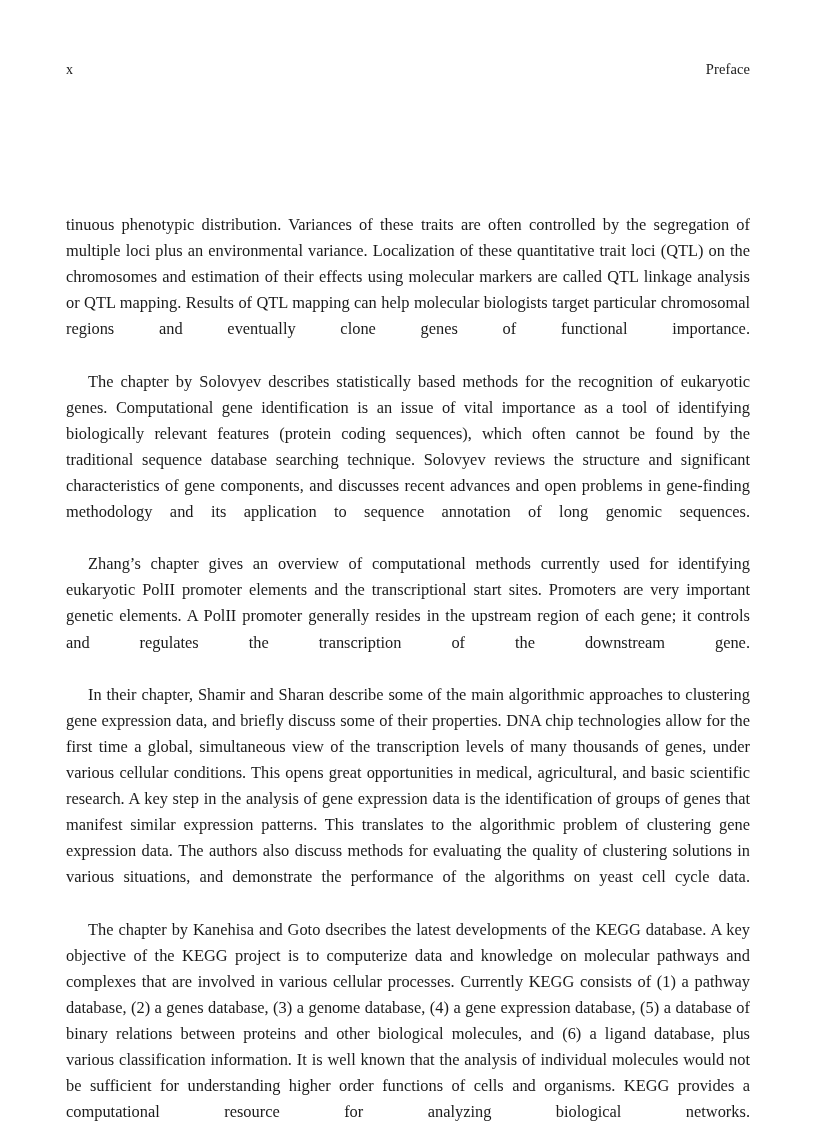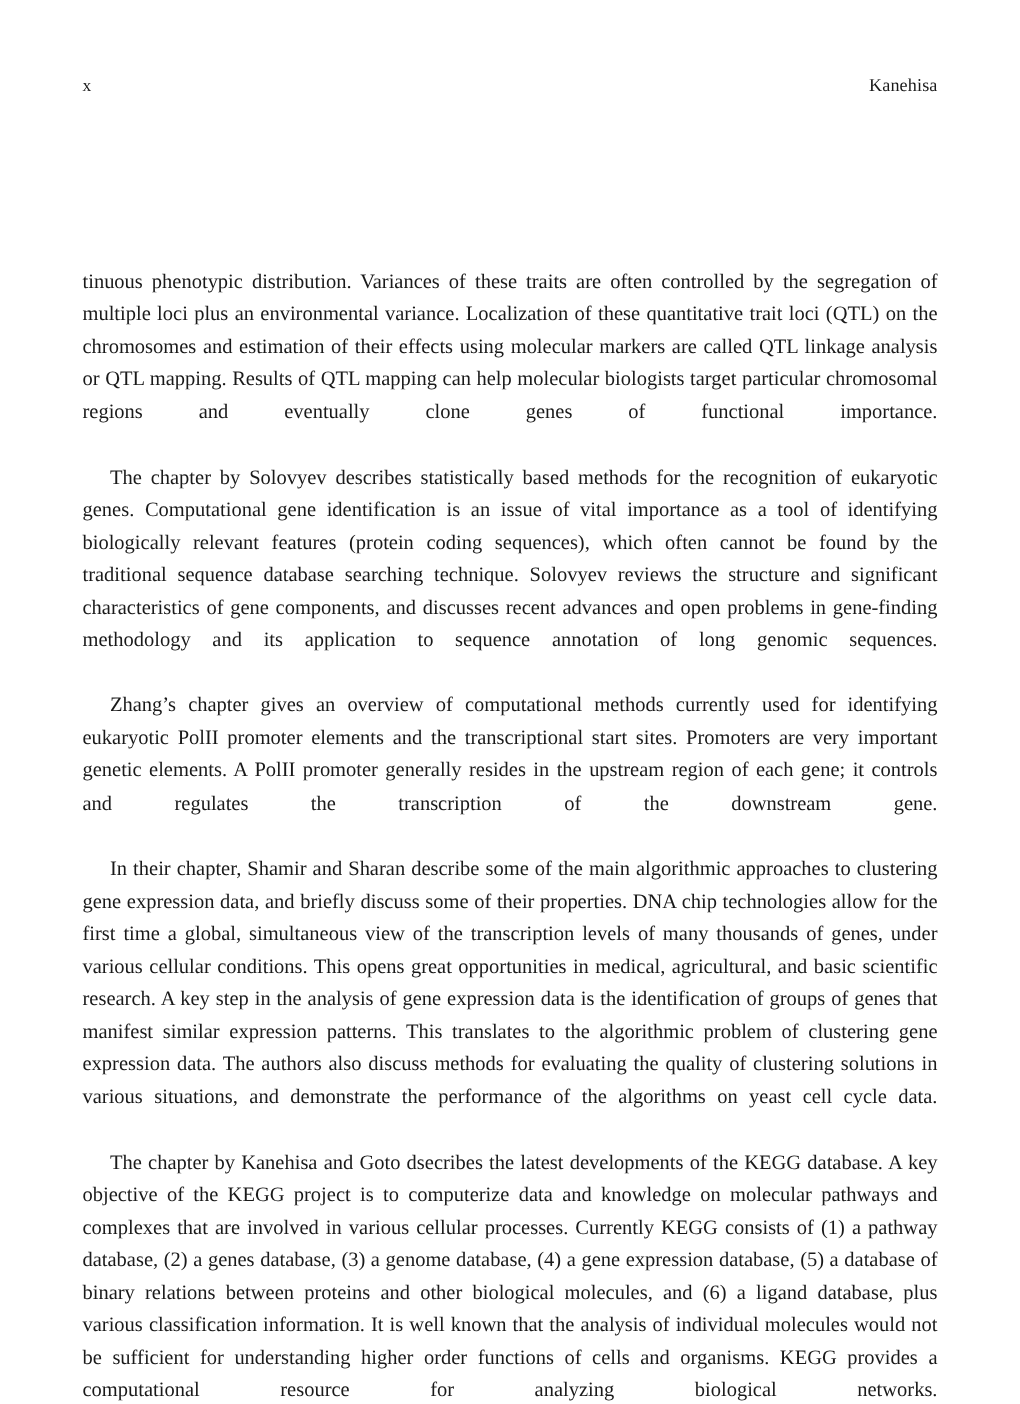--- a/index.html
+++ b/index.html
@@ -83,21 +83,21 @@
     width: 100%;
   }
 </style>
 </head>
 <body>
 
 <div class="page">
 
   <div class="running-head">
     <span class="folio">x</span>
-    <span class="head-title">Kanehisa</span>
+    <span class="head-title">Preface</span>
   </div>
 
   <div class="body-text">
     <p class="cont">tinuous phenotypic distribution. Variances of these traits are often controlled by the segregation of multiple loci plus an environmental variance. Localization of these quantitative trait loci (QTL) on the chromosomes and estimation of their effects using molecular markers are called QTL linkage analysis or QTL mapping. Results of QTL mapping can help molecular biologists target particular chromosomal regions and eventually clone genes of functional importance.</p>
     <p class="indent">The chapter by Solovyev describes statistically based methods for the recognition of eukaryotic genes. Computational gene identification is an issue of vital importance as a tool of identifying biologically relevant features (protein coding sequences), which often cannot be found by the traditional sequence database searching technique. Solovyev reviews the structure and significant characteristics of gene components, and discusses recent advances and open problems in gene-finding methodology and its application to sequence annotation of long genomic sequences.</p>
     <p class="indent">Zhang’s chapter gives an overview of computational methods currently used for identifying eukaryotic PolII promoter elements and the transcriptional start sites. Promoters are very important genetic elements. A PolII promoter generally resides in the upstream region of each gene; it controls and regulates the transcription of the downstream gene.</p>
     <p class="indent">In their chapter, Shamir and Sharan describe some of the main algorithmic approaches to clustering gene expression data, and briefly discuss some of their properties. DNA chip technologies allow for the first time a global, simultaneous view of the transcription levels of many thousands of genes, under various cellular conditions. This opens great opportunities in medical, agricultural, and basic scientific research. A key step in the analysis of gene expression data is the identification of groups of genes that manifest similar expression patterns. This translates to the algorithmic problem of clustering gene expression data. The authors also discuss methods for evaluating the quality of clustering solutions in various situations, and demonstrate the performance of the algorithms on yeast cell cycle data.</p>
     <p class="indent">The chapter by Kanehisa and Goto dsecribes the latest developments of the KEGG database. A key objective of the KEGG project is to computerize data and knowledge on molecular pathways and complexes that are involved in various cellular processes. Currently KEGG consists of (1) a pathway database, (2) a genes database, (3) a genome database, (4) a gene expression database, (5) a database of binary relations between proteins and other biological molecules, and (6) a ligand database, plus various classification information. It is well known that the analysis of individual molecules would not be sufficient for understanding higher order functions of cells and organisms. KEGG provides a computational resource for analyzing biological networks.</p>
   </div>
 

